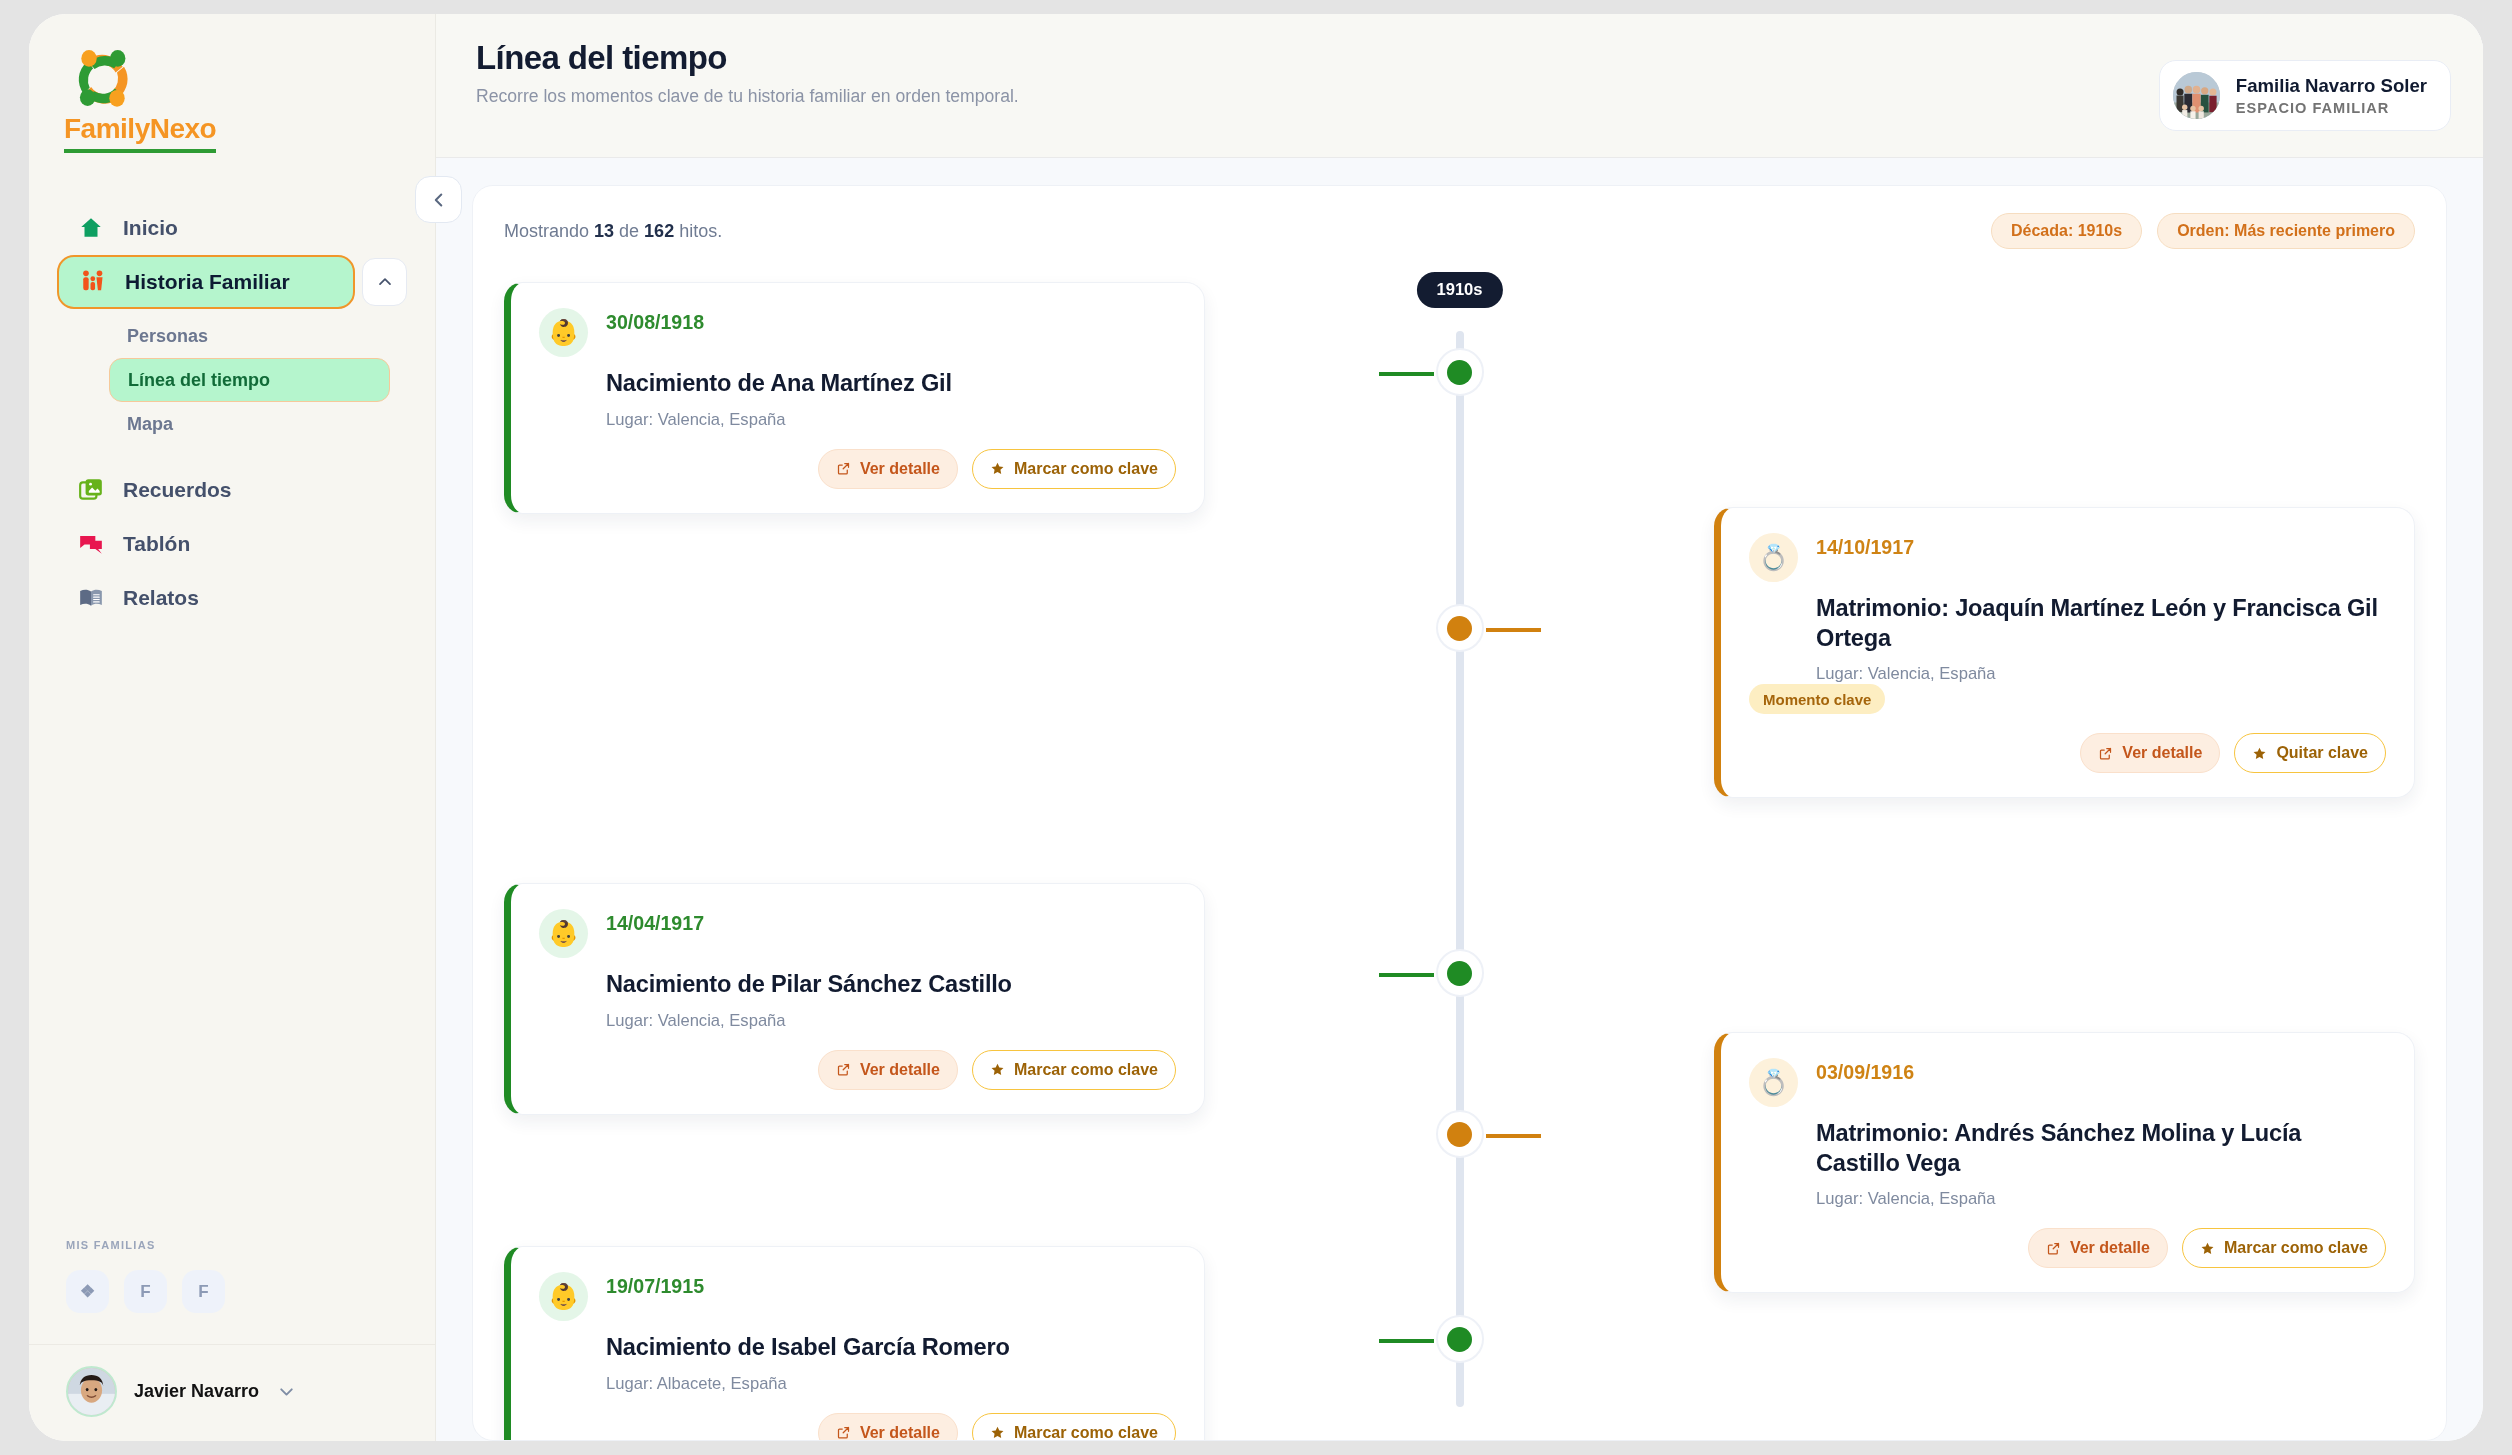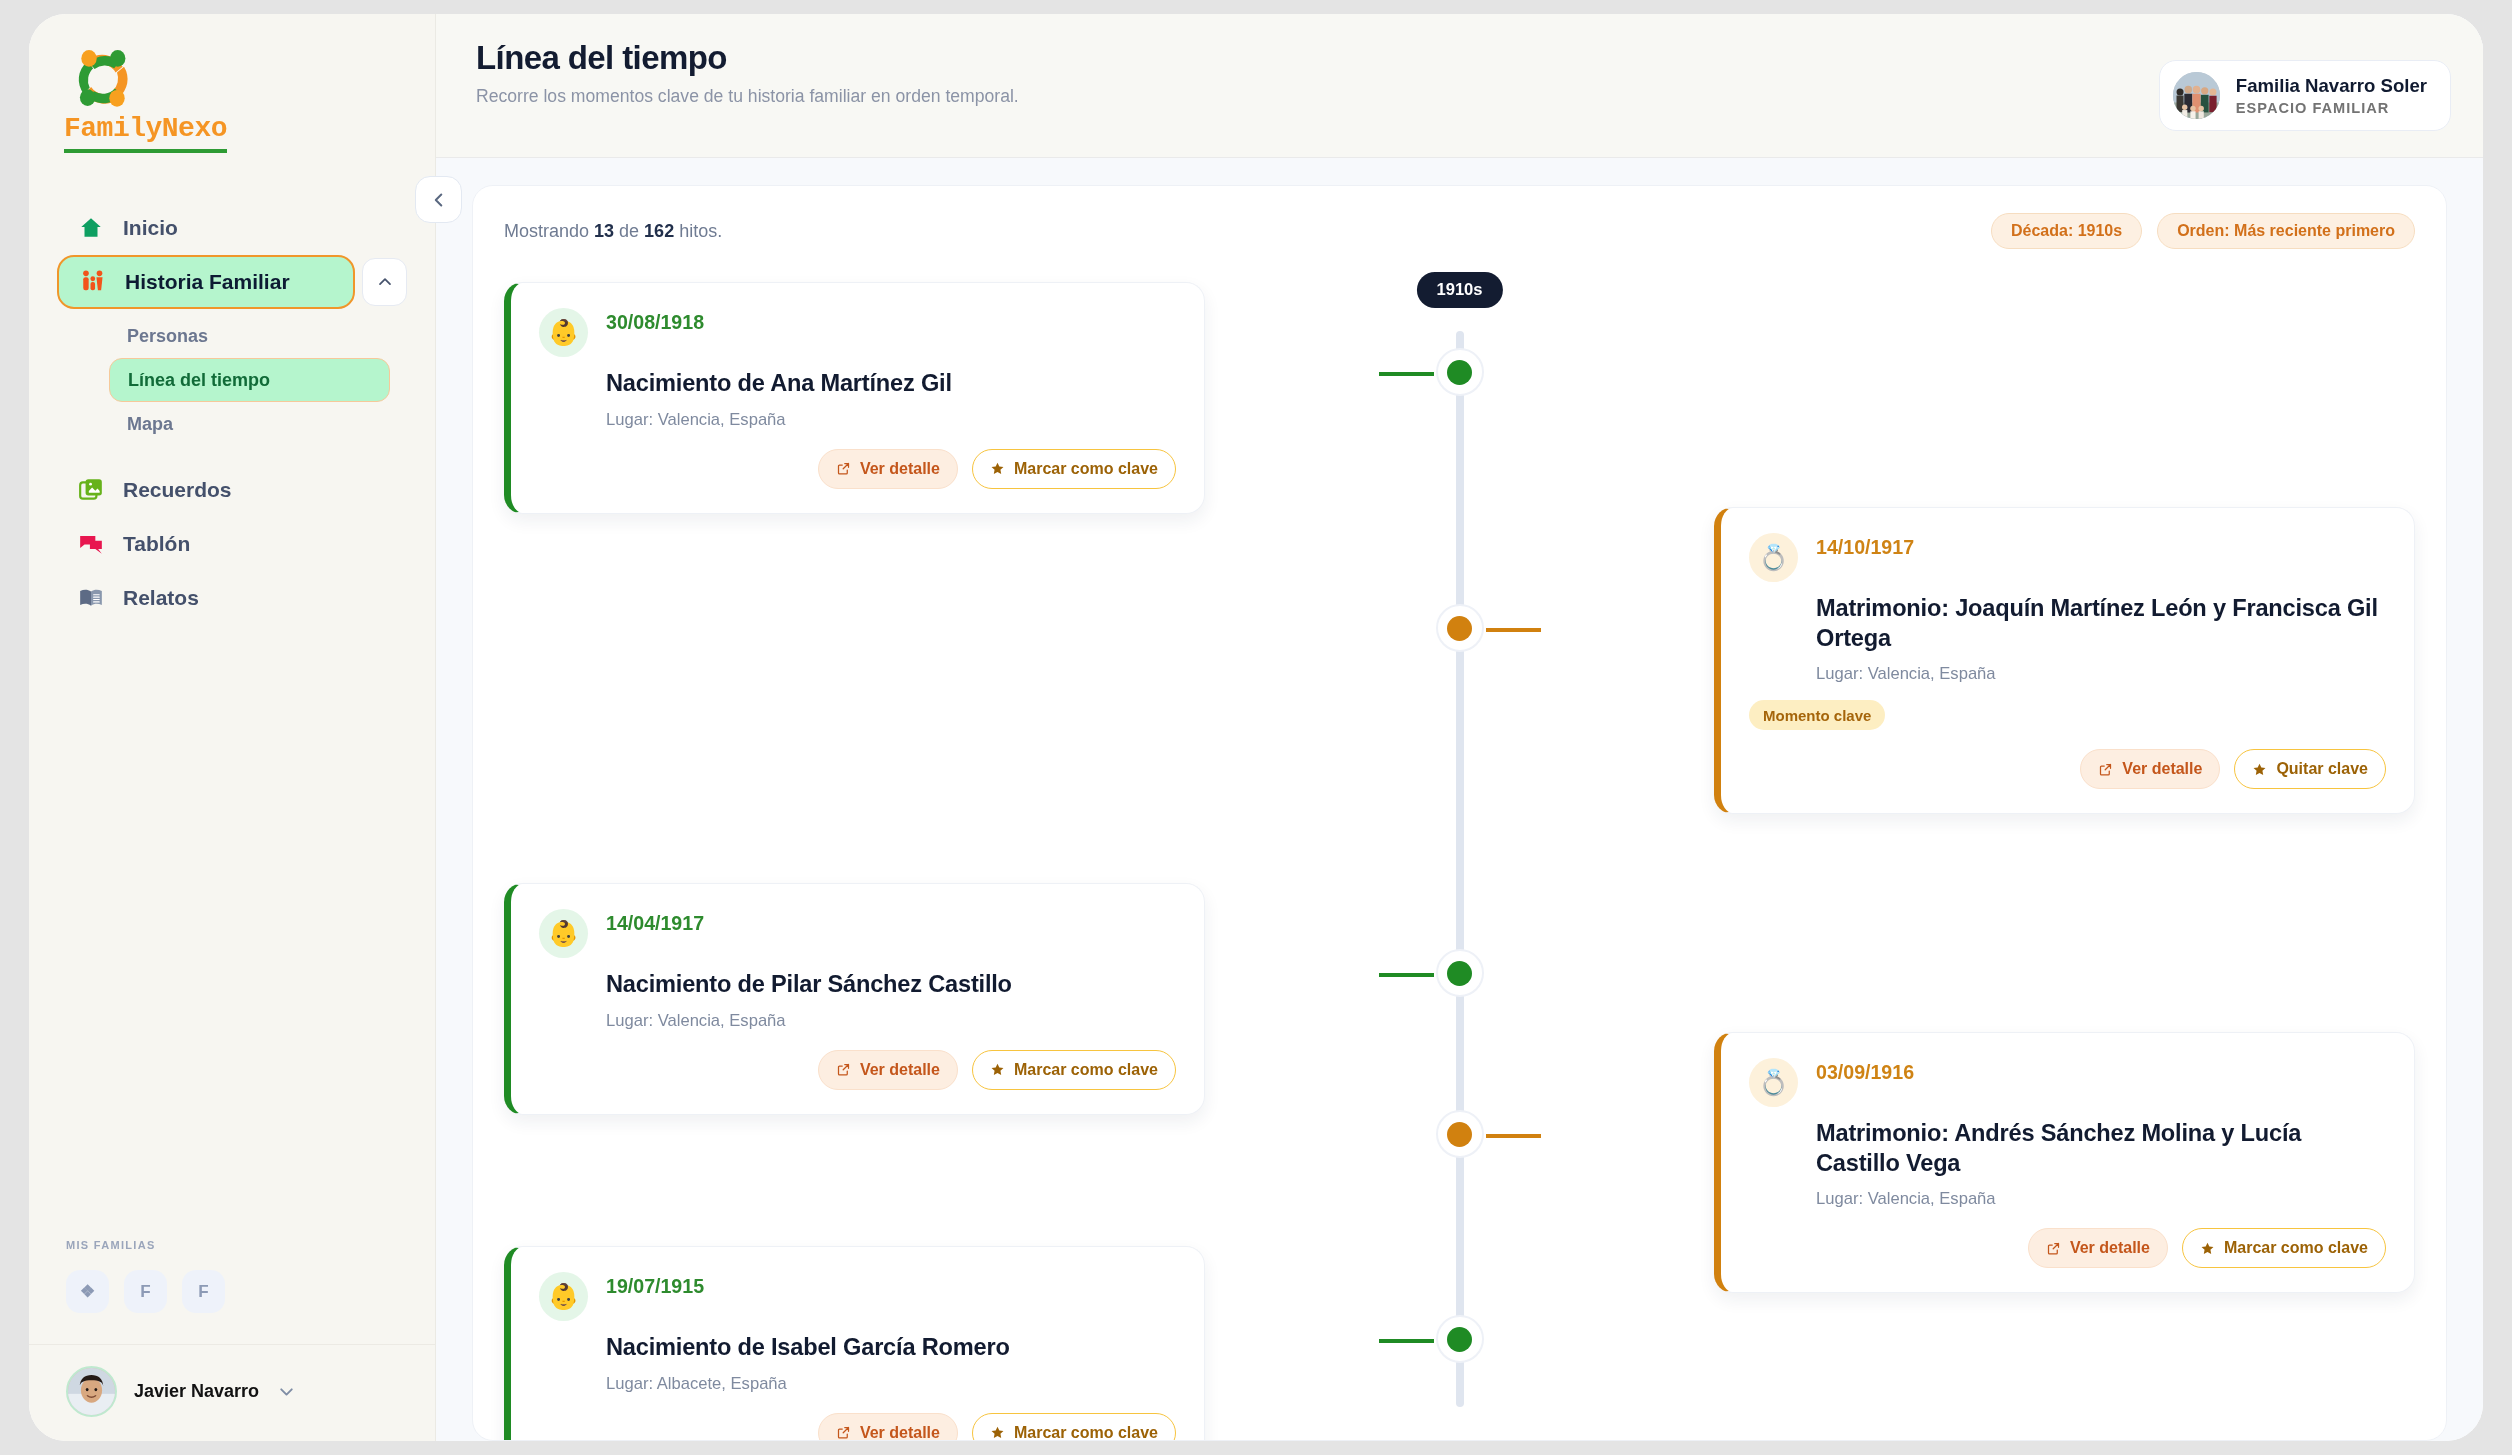--- a/index.html
+++ b/index.html
@@ -32,21 +32,20 @@
     display: flex;
     flex-direction: column;
     position: relative;
   }
 
   .brand {
     padding: 29px 0 0 35px;
     display: flex;
     flex-direction: column;
     align-items: flex-start;
-    font-family: Liberation Mono, monospace;
   }
   .brand-mark { width: 78px; height: 70px; }
   .brand-word {
     font-size: 28px;
     font-weight: 700;
     color: #f59524;
     letter-spacing: -0.5px;
     margin-top: 1px;
     padding-bottom: 6px;
     border-bottom: 4.5px solid #2e9b34;
@@ -354,21 +353,21 @@
   .card-place { font-size: 16.6px; color: #7f8a9f; margin-top: 11px; }
 
   .key-badge {
     display: inline-block;
     background: #fdeec2;
     color: #a5650b;
     font-size: 15px;
     font-weight: 600;
     padding: 6.5px 14px;
     border-radius: 502px;
-    margin-top: 16px;
+    margin-top: 0;
     text-align: right;
   }
 
   .card-actions {
     display: flex;
     gap: 14px;
     justify-content: flex-end;
     margin-top: 19px;
   }
   .btn {

